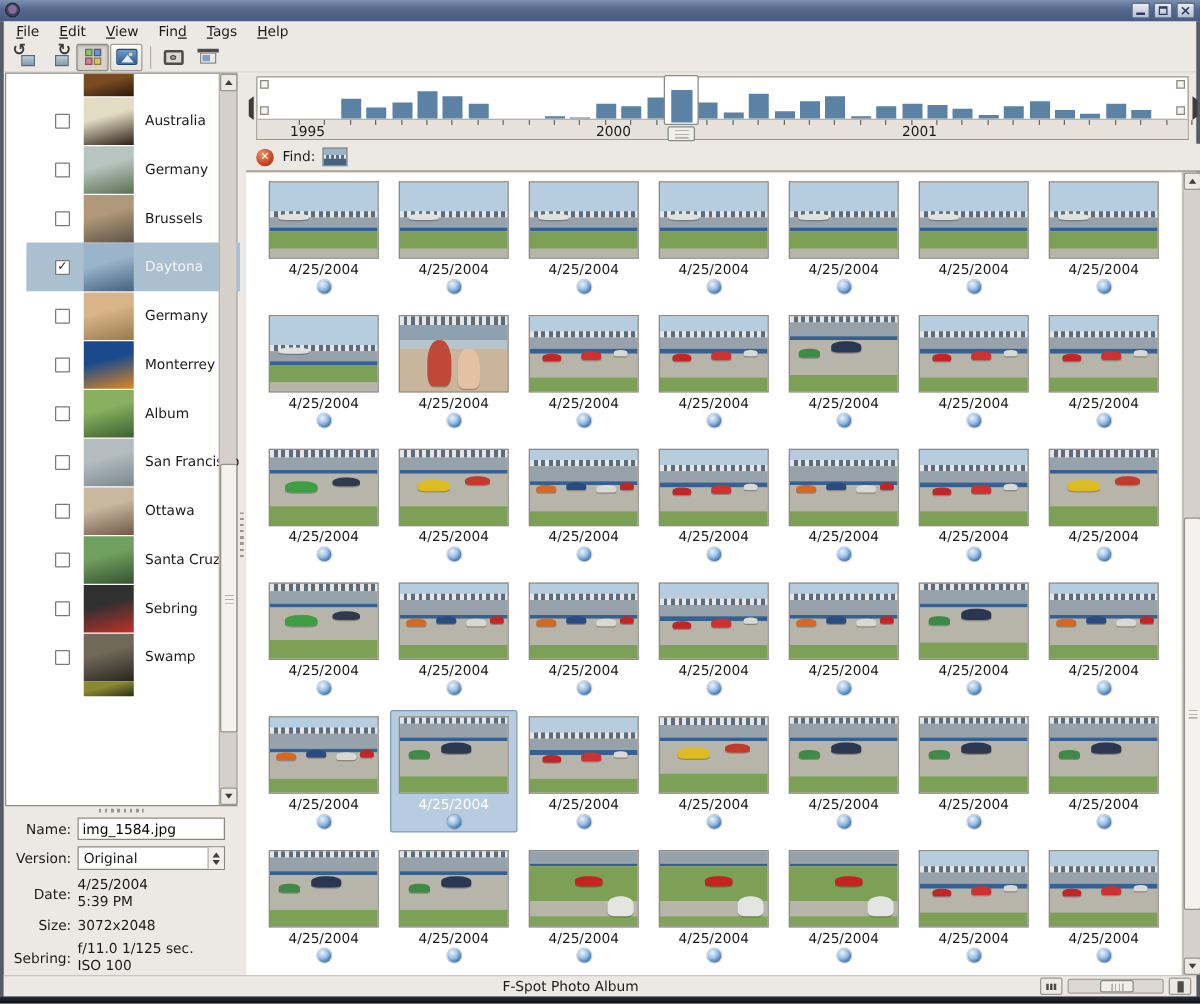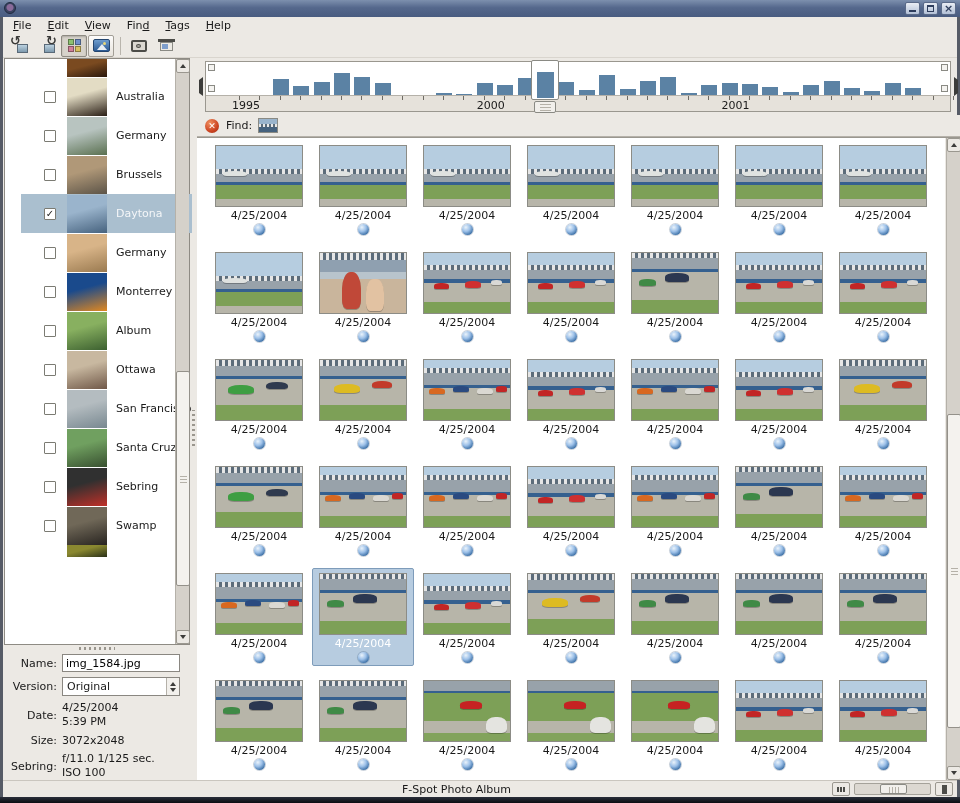--- a/index.html
+++ b/index.html
@@ -261,27 +261,27 @@
           <span class="tag-thumb" style="background: linear-gradient(165deg, rgb(26, 74, 140) 0%, rgb(26, 74, 140) 40%, rgb(224, 136, 32) 100%);"></span>
           <span class="tag-label">Monterrey</span>
         </div>
         <div class="tag-row">
           <span class="cb"></span>
           <span class="tag-thumb" style="background: linear-gradient(165deg, rgb(136, 176, 96) 0%, rgb(136, 176, 96) 40%, rgb(60, 96, 48) 100%);"></span>
           <span class="tag-label">Album</span>
         </div>
         <div class="tag-row">
           <span class="cb"></span>
+          <span class="tag-thumb" style="background: linear-gradient(165deg, rgb(180, 188, 192) 0%, rgb(180, 188, 192) 40%, rgb(120, 136, 144) 100%);"></span>
+          <span class="tag-label">San Francisco</span>
+        </div>
+        <div class="tag-row">
+          <span class="cb"></span>
           <span class="tag-thumb" style="background: linear-gradient(165deg, rgb(200, 184, 160) 0%, rgb(200, 184, 160) 40%, rgb(112, 88, 72) 100%);"></span>
           <span class="tag-label">Ottawa</span>
-        </div>
-        <div class="tag-row">
-          <span class="cb"></span>
-          <span class="tag-thumb" style="background: linear-gradient(165deg, rgb(180, 188, 192) 0%, rgb(180, 188, 192) 40%, rgb(120, 136, 144) 100%);"></span>
-          <span class="tag-label">San Francisco</span>
         </div>
         <div class="tag-row">
           <span class="cb"></span>
           <span class="tag-thumb" style="background: linear-gradient(165deg, rgb(112, 160, 96) 0%, rgb(112, 160, 96) 40%, rgb(56, 80, 48) 100%);"></span>
           <span class="tag-label">Santa Cruz</span>
         </div>
         <div class="tag-row">
           <span class="cb"></span>
           <span class="tag-thumb" style="background: linear-gradient(165deg, rgb(48, 48, 48) 0%, rgb(48, 48, 48) 40%, rgb(192, 48, 40) 100%);"></span>
           <span class="tag-label">Sebring</span>

